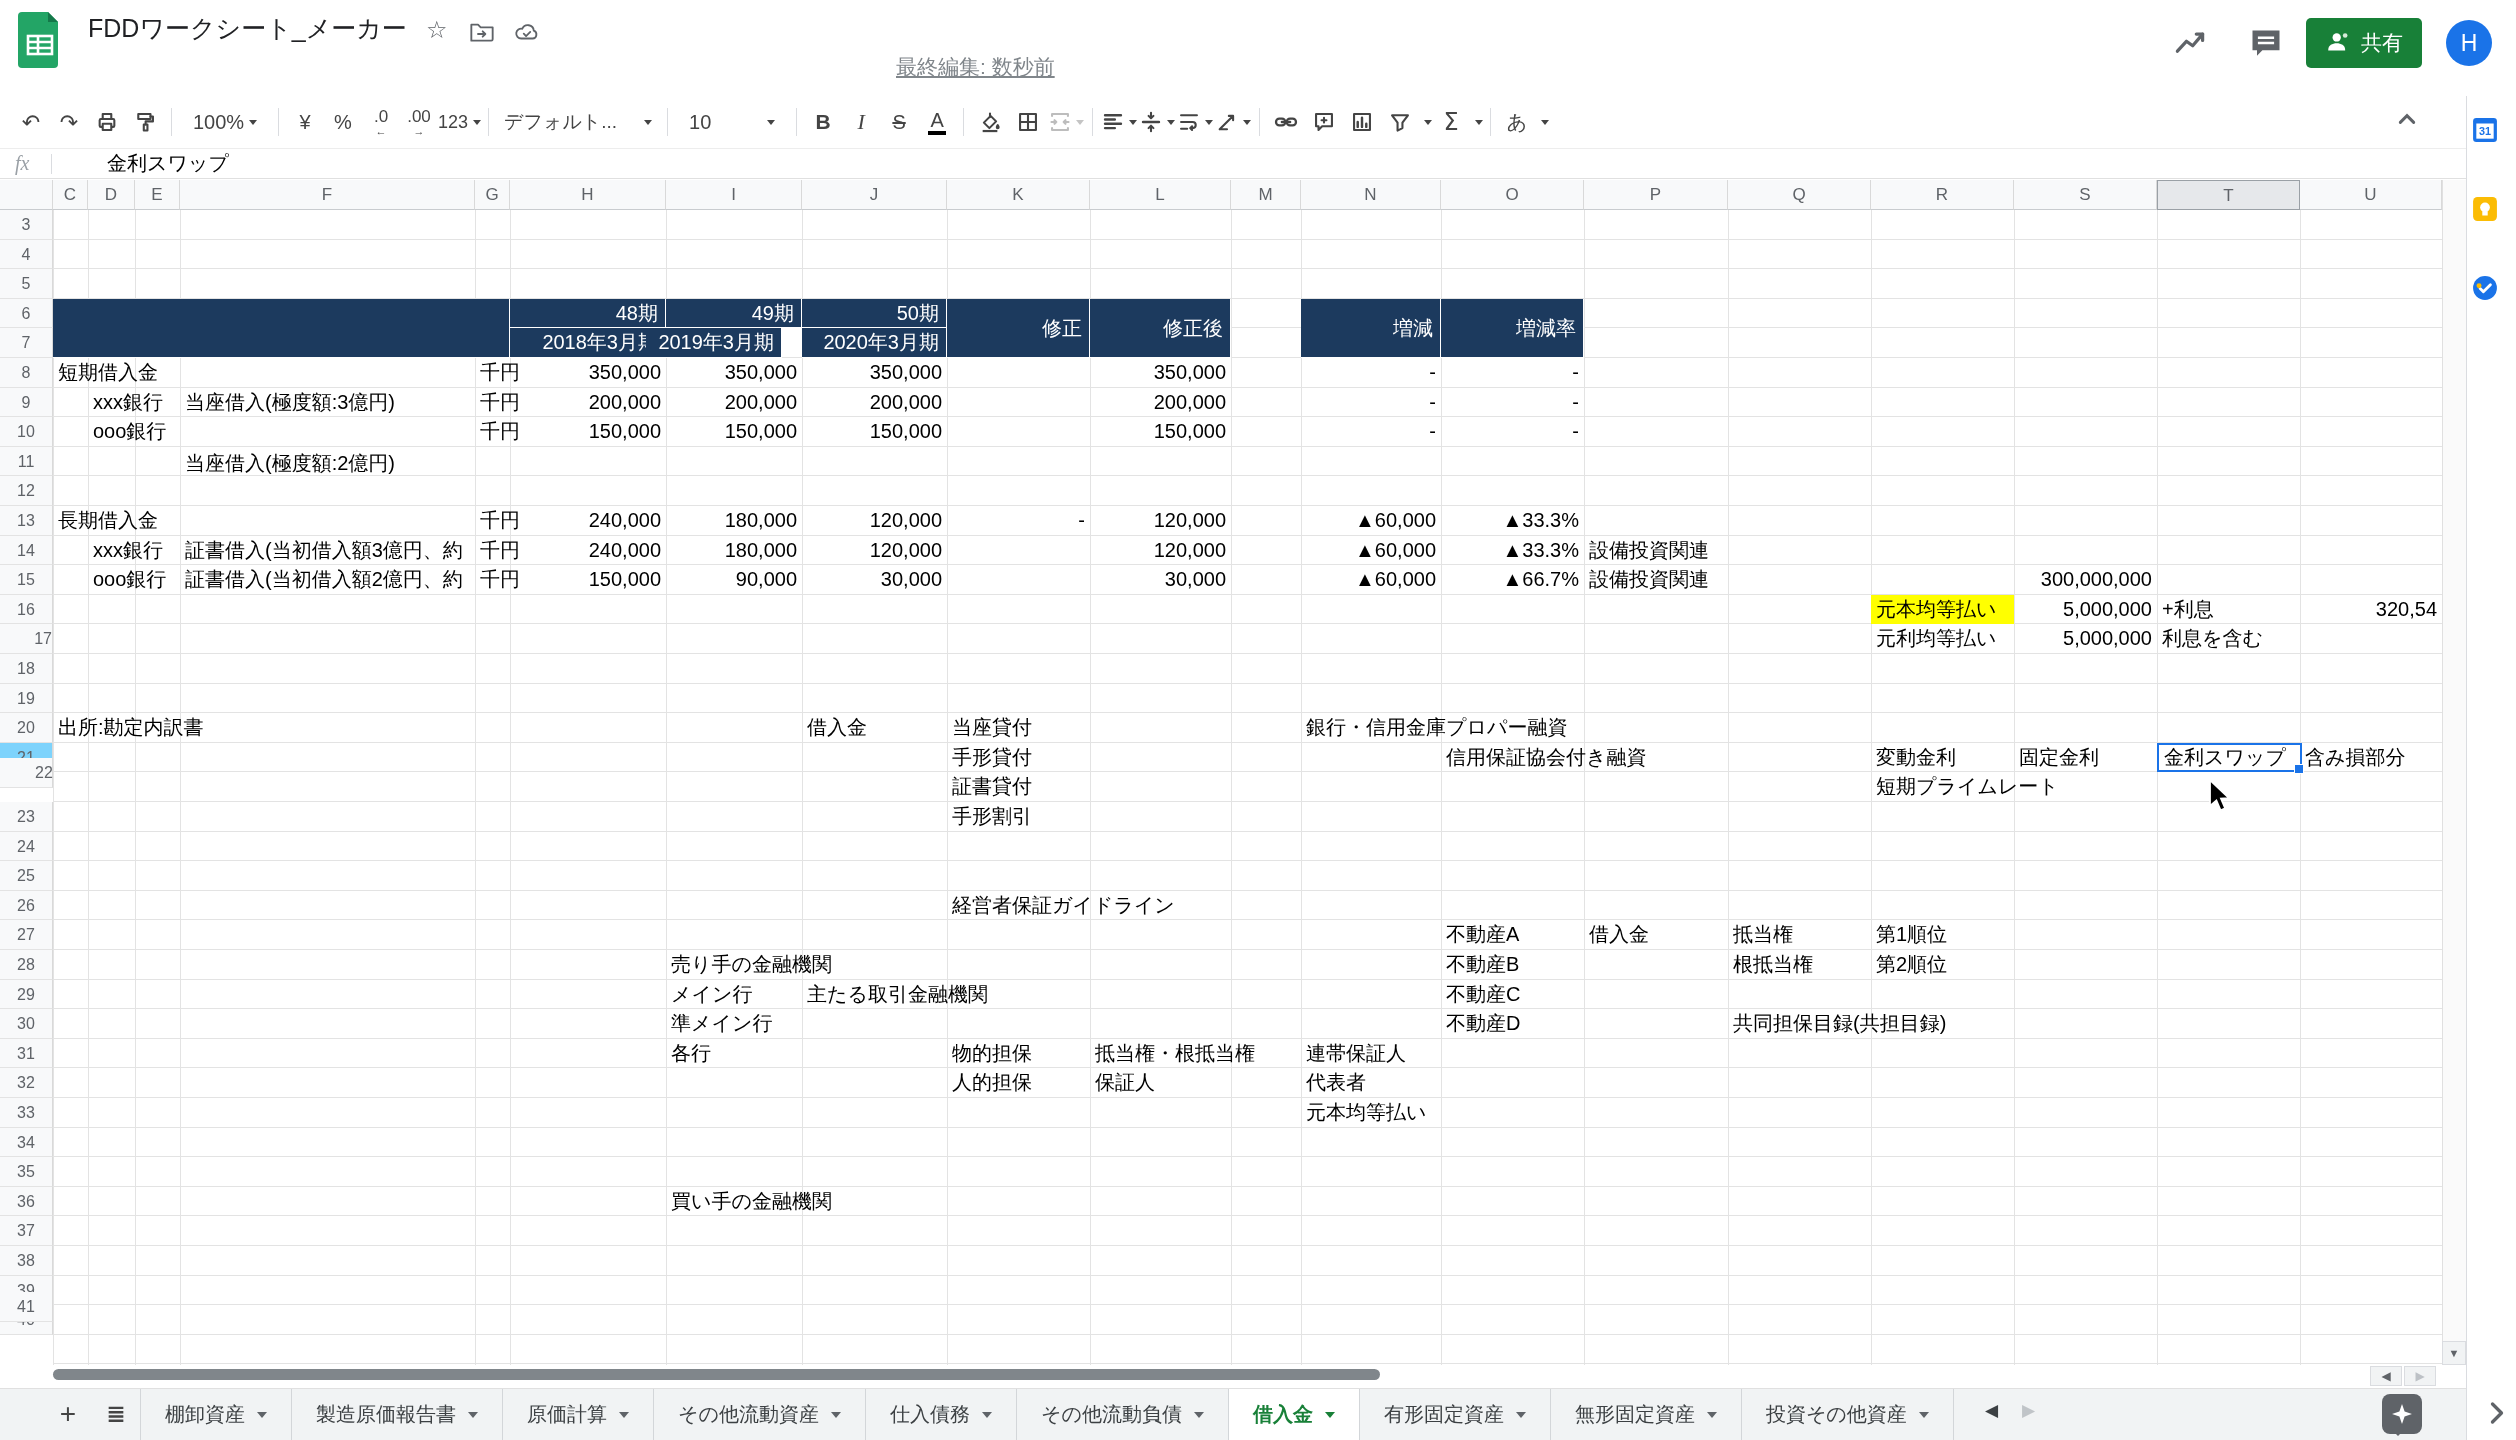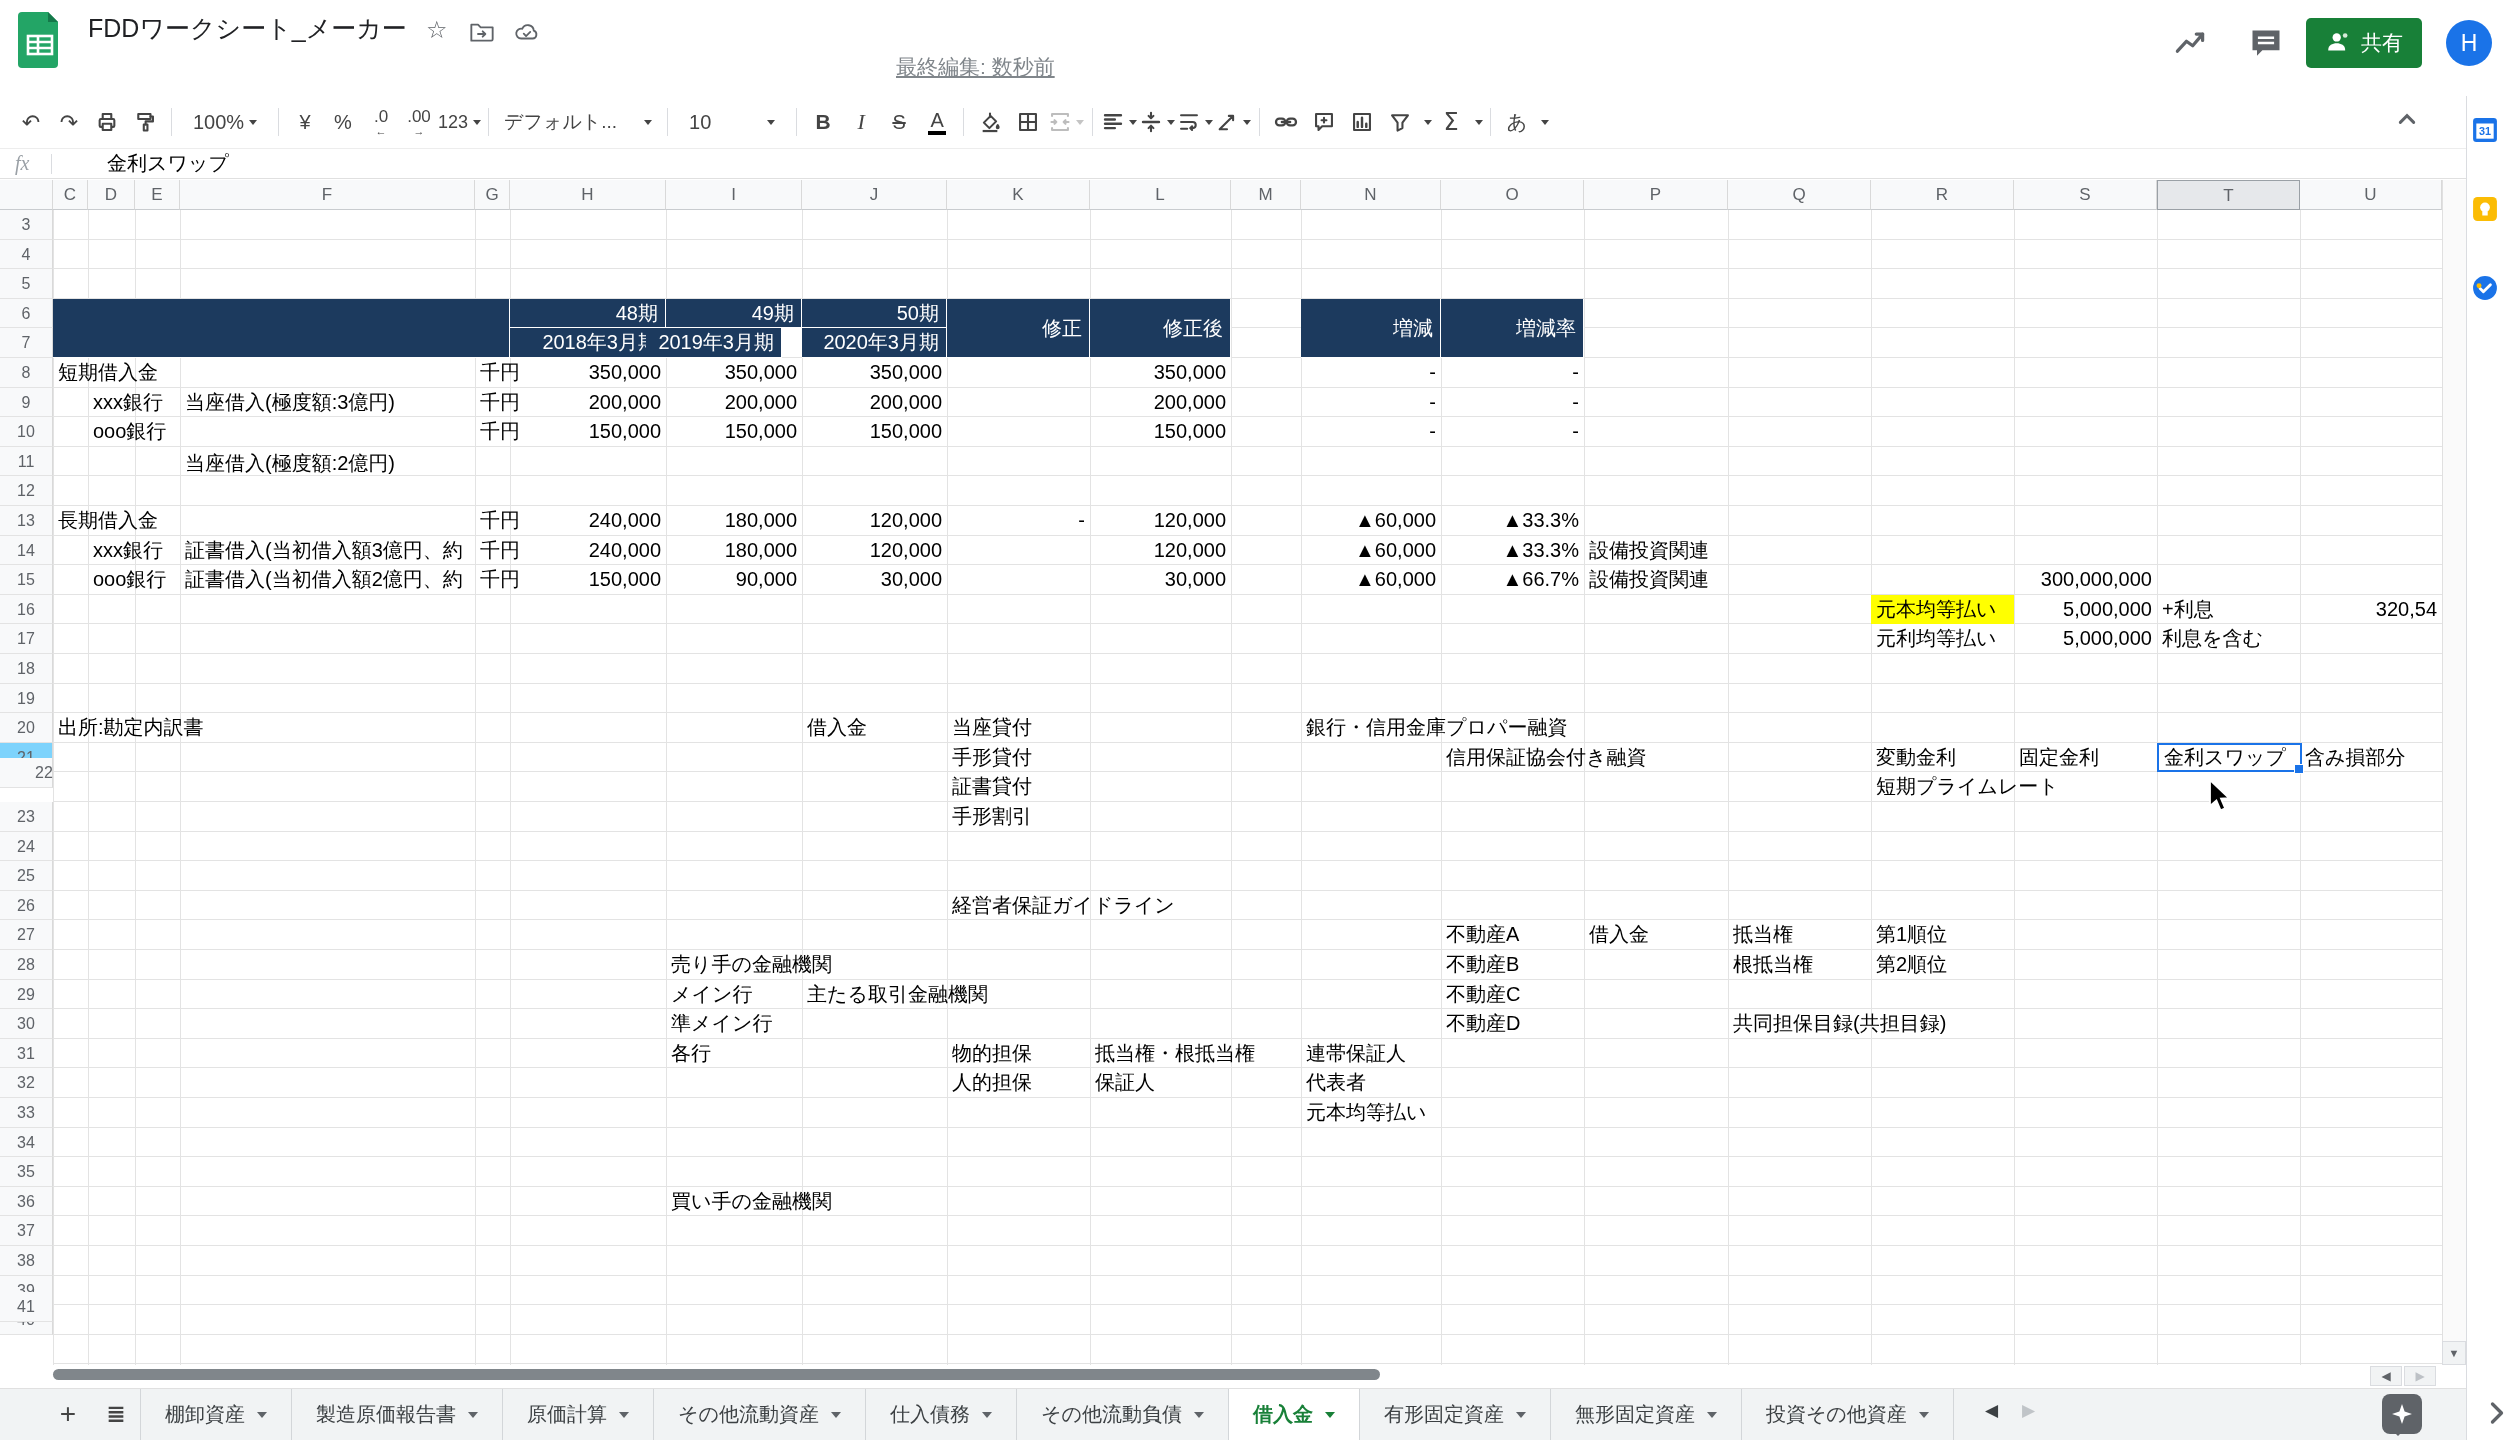--- a/index.html
+++ b/index.html
@@ -365,21 +365,21 @@
     <div class="row-hdr" style="top: 148.4px;">7</div>
     <div class="row-hdr" style="top: 178px;">8</div>
     <div class="row-hdr" style="top: 207.6px;">9</div>
     <div class="row-hdr" style="top: 237.2px;">10</div>
     <div class="row-hdr" style="top: 266.8px;">11</div>
     <div class="row-hdr" style="top: 296.4px;">12</div>
     <div class="row-hdr" style="top: 326px;">13</div>
     <div class="row-hdr" style="top: 355.6px;">14</div>
     <div class="row-hdr" style="top: 385.2px;">15</div>
     <div class="row-hdr" style="top: 414.8px;">16</div>
-    <div class="row-hdr" style="top: 444.4px;">17</div>
+    <div class="row-hdr" style="top: 444.4px; text-align: right;">17</div>
     <div class="row-hdr" style="top: 474px;">18</div>
     <div class="row-hdr" style="top: 503.6px;">19</div>
     <div class="row-hdr" style="top: 533.2px;">20</div>
     <div class="row-hdr hl" style="top: 562.8px;">21</div>
     <div class="row-hdr" style="top: 578px; padding-left: 35px;">22</div>
     <div class="row-hdr" style="top: 622px;">23</div>
     <div class="row-hdr" style="top: 651.6px;">24</div>
     <div class="row-hdr" style="top: 681.2px;">25</div>
     <div class="row-hdr" style="top: 710.8px;">26</div>
     <div class="row-hdr" style="top: 740.4px;">27</div>

